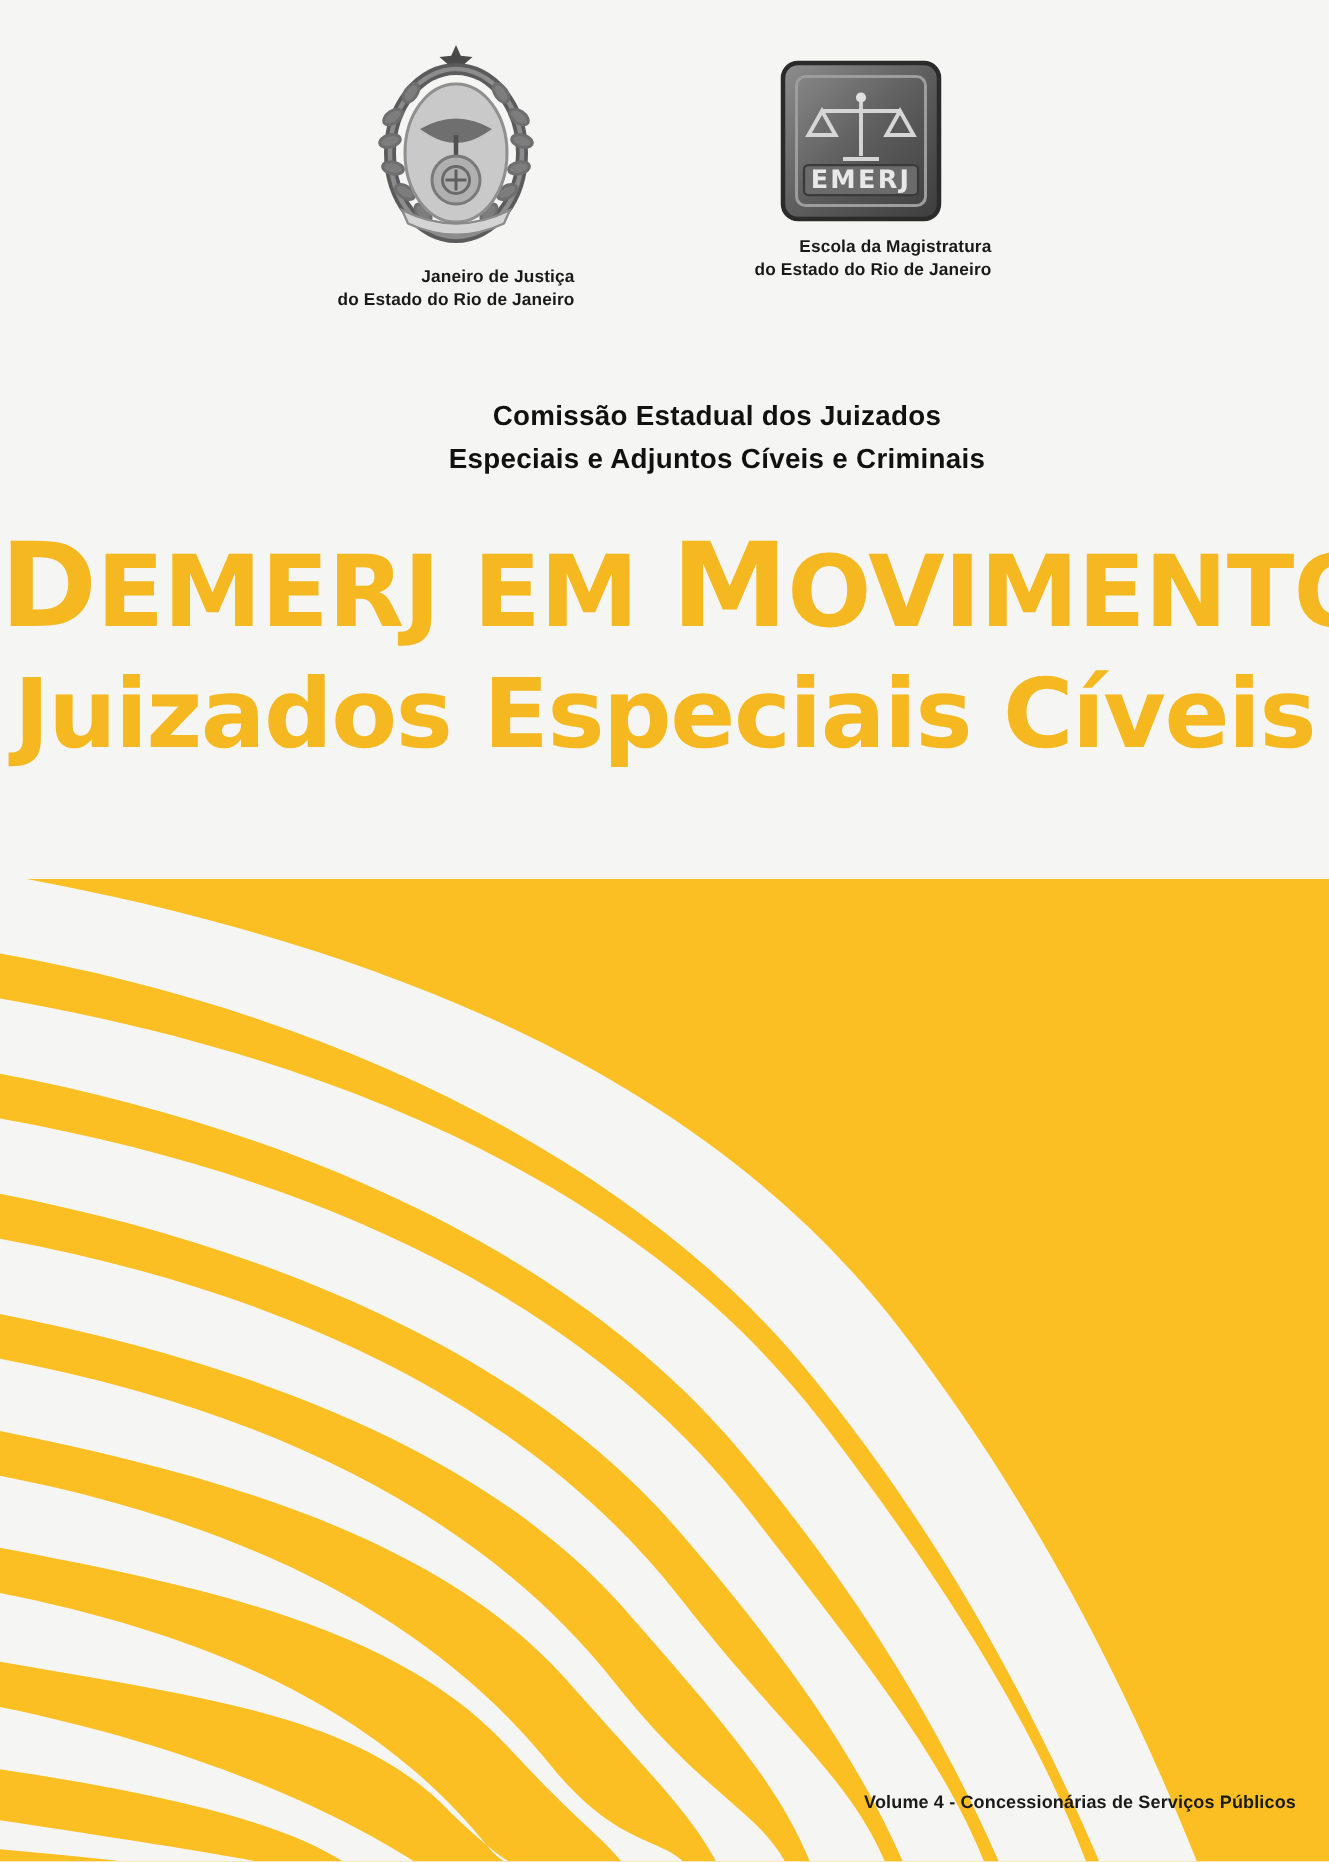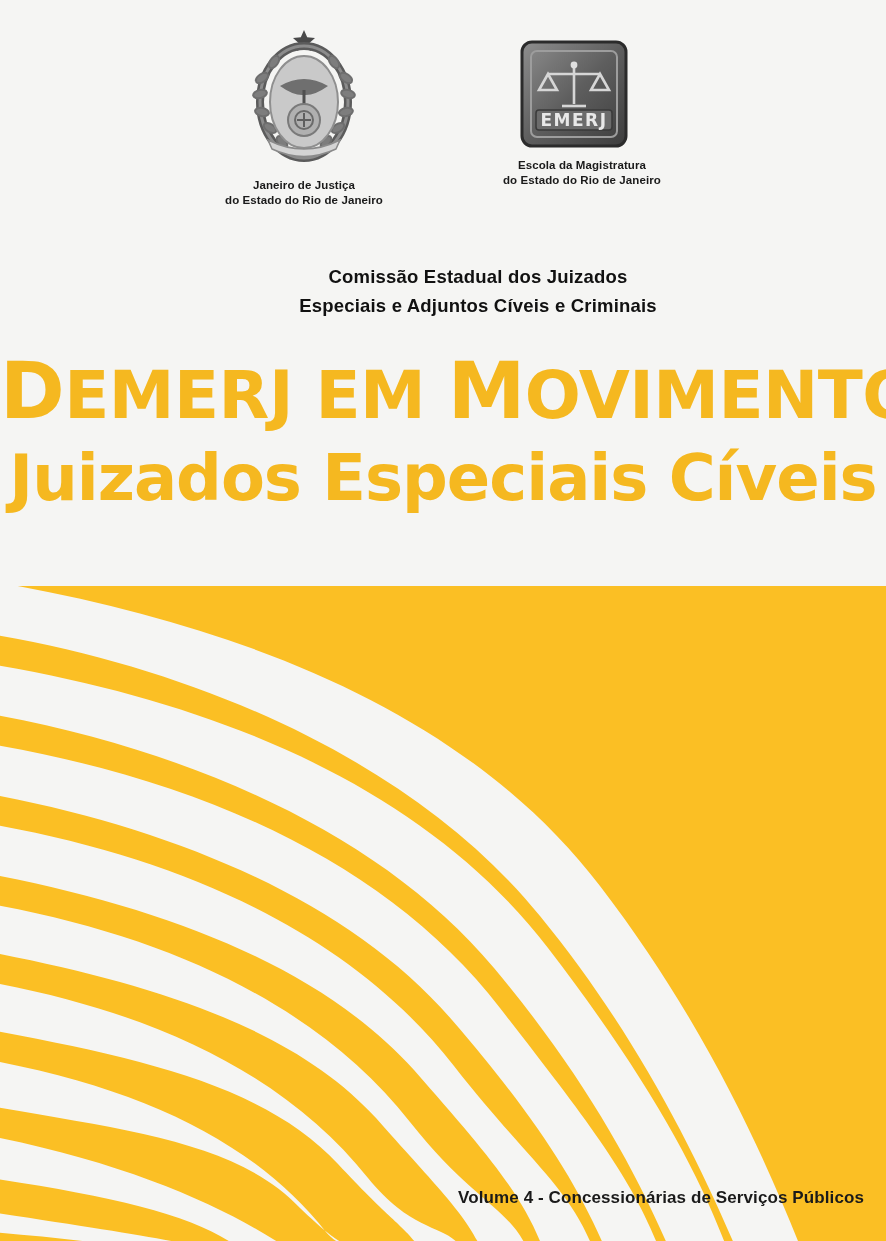--- a/index.html
+++ b/index.html
@@ -29,21 +29,21 @@
   }
   .emblem-block {
     display: flex;
     flex-direction: column;
     align-items: center;
   }
   .emblem-caption {
     margin-top: 10px;
     font-size: 11.5px;
     line-height: 15px;
-    text-align: center;
+    text-align: right;
     color: #1a1a1a;
     font-weight: 600;
     letter-spacing: .1px;
     white-space: pre-line;
   }
   .tj-seal {
     width: 120px;
     height: 140px;
     position: relative;
   }
@@ -110,21 +110,21 @@
   }
   .wave-area svg {
     display: block;
   }
 
   
   .volume-line {
     position: absolute;
     right: 22px;
     bottom: 33px;
-    font-size: 17px;
+    font-size: 12px;
     font-weight: bold;
     color: #1a1a1a;
     letter-spacing: .1px;
     text-align: right;
   }
 </style>
 </head>
 <body>
 
 <div class="page">

